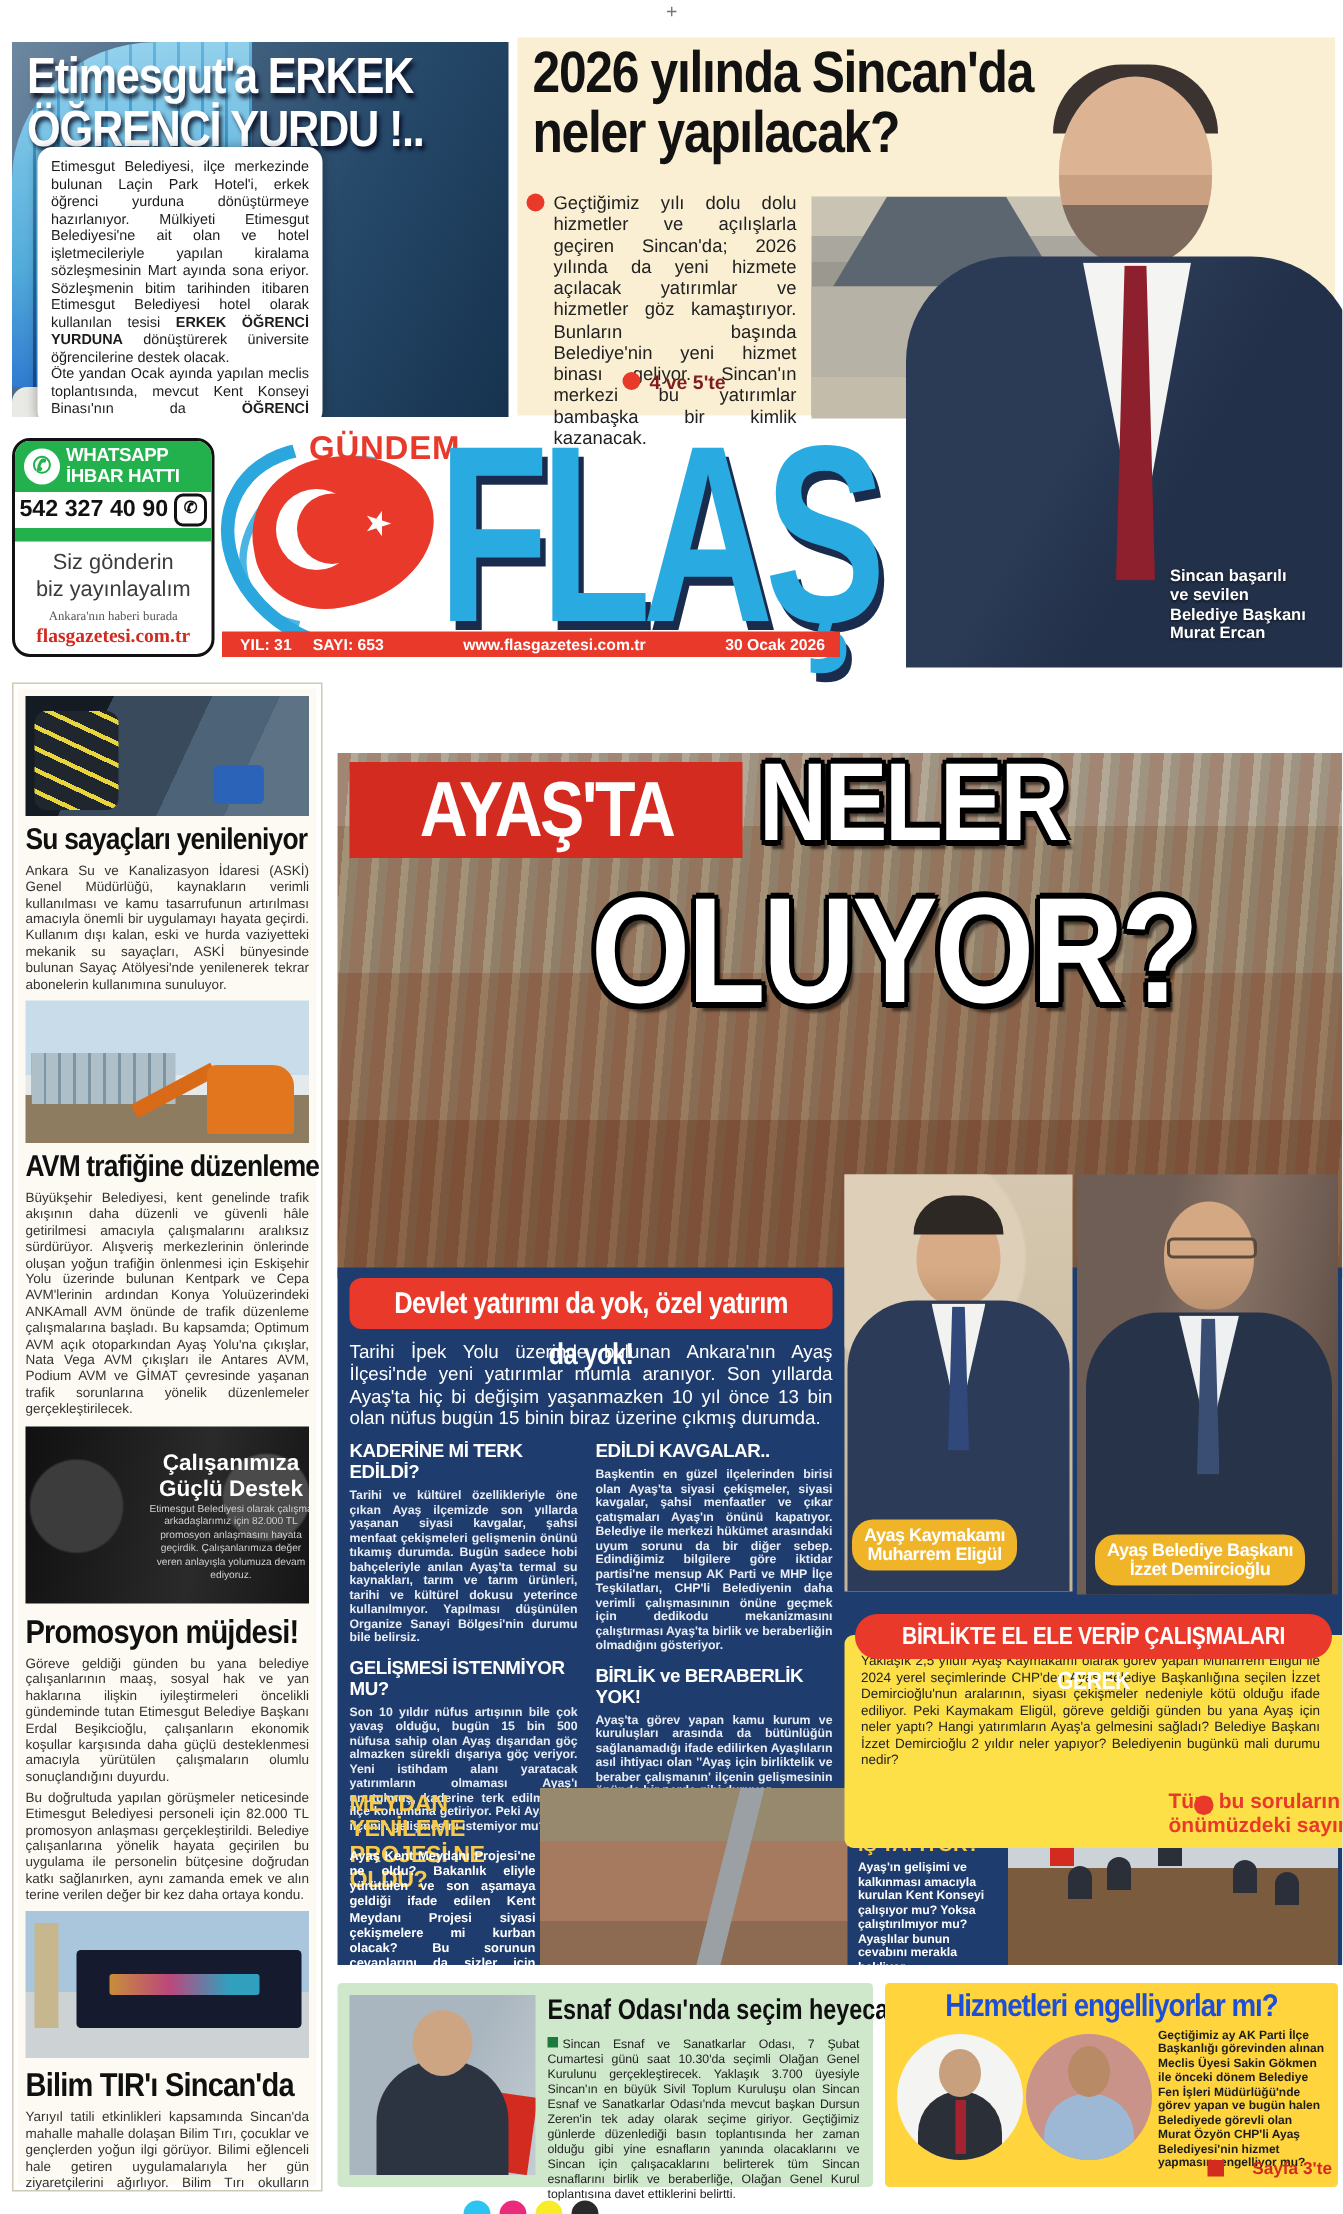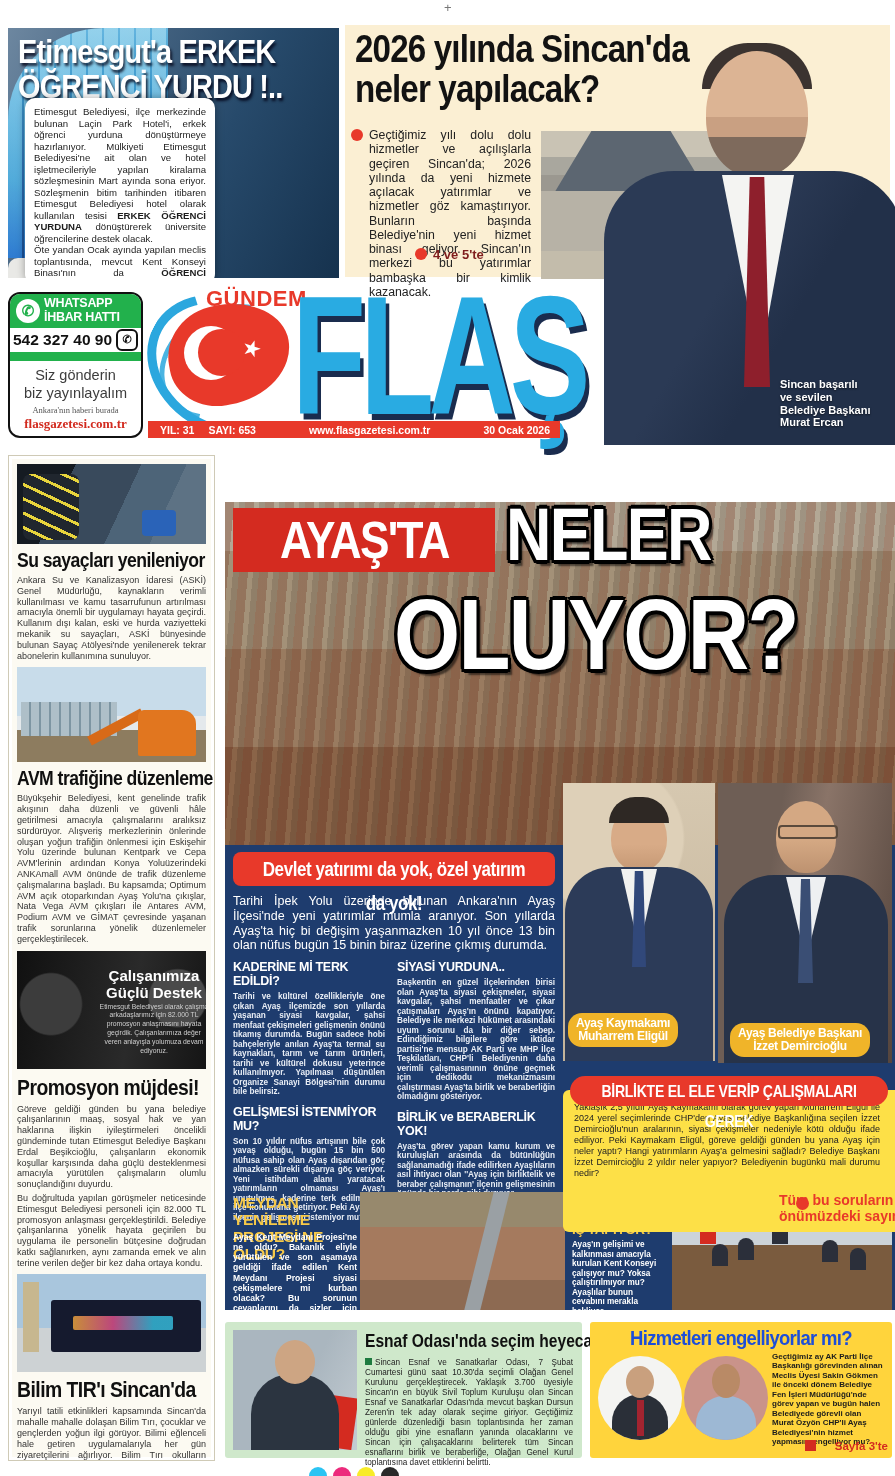--- a/index.html
+++ b/index.html
@@ -326,21 +326,21 @@
   <div class="abs banner"><span class="condc">Devlet yatırımı da yok, özel yatırım da yok!</span></div>
   <div class="abs intro just">Tarihi İpek Yolu üzerinde bulunan Ankara'nın Ayaş İlçesi'nde yeni yatırımlar mumla aranıyor. Son yıllarda Ayaş'ta hiç bi değişim yaşanmazken 10 yıl önce 13 bin olan nüfus bugün 15 binin biraz üzerine çıkmış durumda.</div>
 
   <div class="abs mcol col1">
     <h4>KADERİNE Mİ TERK EDİLDİ?</h4>
     <p>Tarihi ve kültürel özellikleriyle öne çıkan Ayaş ilçemizde son yıllarda yaşanan siyasi kavgalar, şahsi menfaat çekişmeleri gelişmenin önünü tıkamış durumda. Bugün sadece hobi bahçeleriyle anılan Ayaş'ta termal su kaynakları, tarım ve tarım ürünleri, tarihi ve kültürel dokusu yeterince kullanılmıyor. Yapılması düşünülen Organize Sanayi Bölgesi'nin durumu bile belirsiz.</p>
     <h4>GELİŞMESİ İSTENMİYOR MU?</h4>
     <p>Son 10 yıldır nüfus artışının bile çok yavaş olduğu, bugün 15 bin 500 nüfusa sahip olan Ayaş dışarıdan göç almazken sürekli dışarıya göç veriyor. Yeni istihdam alanı yaratacak yatırımların olmaması Ayaş'ı unutulmuş, kaderine terk edilmiş bir ilçe konumuna getiriyor. Peki Ayaşlılar, ilçenin gelişmesini istemiyor mu?</p>
   </div>
   <div class="abs mcol col2">
-    <h4>SİYASİ YURDUNA..</h4>
+    <h4>EDİLDİ KAVGALAR..</h4>
     <p>Başkentin en güzel ilçelerinden birisi olan Ayaş'ta siyasi çekişmeler, siyasi kavgalar, şahsi menfaatler ve çıkar çatışmaları Ayaş'ın önünü kapatıyor. Belediye ile merkezi hükümet arasındaki uyum sorunu da bir diğer sebep. Edindiğimiz bilgilere göre iktidar partisi'ne mensup AK Parti ve MHP İlçe Teşkilatları, CHP'li Belediyenin daha verimli çalışmasınının önüne geçmek için dedikodu mekanizmasını çalıştırması Ayaş'ta birlik ve beraberliğin olmadığını gösteriyor.</p>
     <h4>BİRLİK ve BERABERLİK YOK!</h4>
     <p>Ayaş'ta görev yapan kamu kurum ve kuruluşları arasında da bütünlüğün sağlanamadığı ifade edilirken Ayaşlıların asıl ihtiyacı olan ''Ayaş için birliktelik ve beraber çalışmanın' ilçenin gelişmesinin önünde bir perde gibi duruyor.</p>
   </div>
 
   <div class="abs port man p-elig">
     <div class="head2" style="left:48px;top:22px;width:56px;height:66px;background:linear-gradient(#d8ab87 60%,#c59874);"></div>
     <div style="position:absolute;left:46px;top:14px;width:60px;height:26px;border-radius:30px 30px 0 0;background:#2e2824;"></div>
     <div style="position:absolute;left:2px;top:84px;width:148px;height:194px;border-radius:46px 46px 0 0;background:#2c3b58;"></div>
     <div style="position:absolute;left:58px;top:86px;width:36px;height:80px;background:#f2f2f0;clip-path:polygon(0 0,100% 0,50% 100%);"></div>

